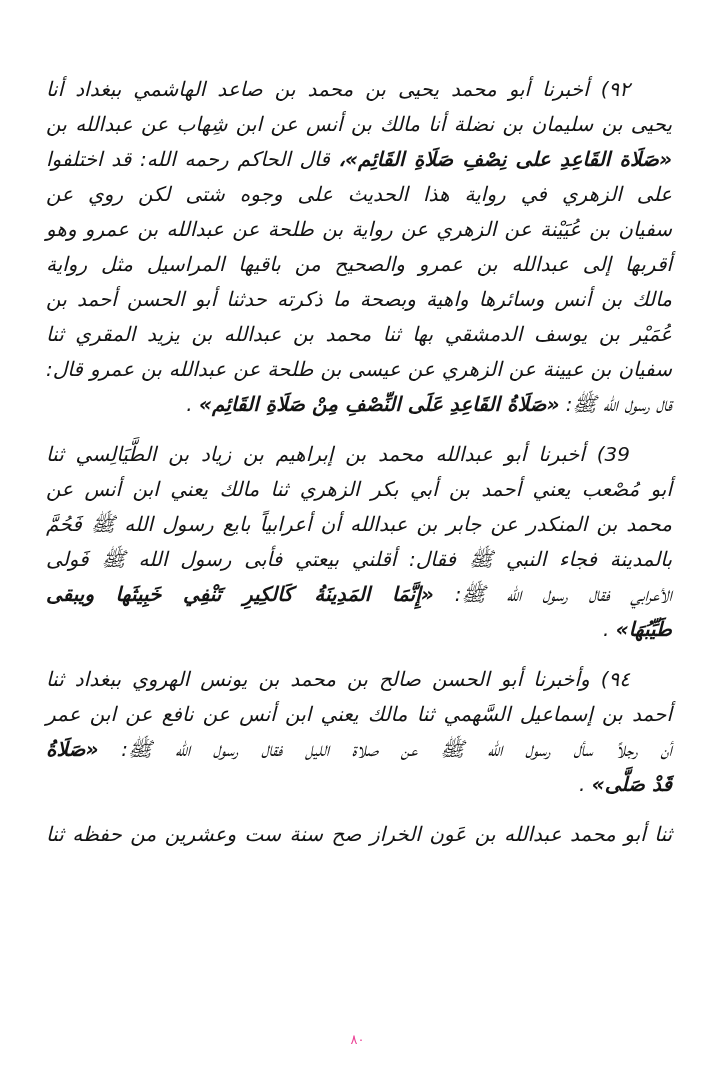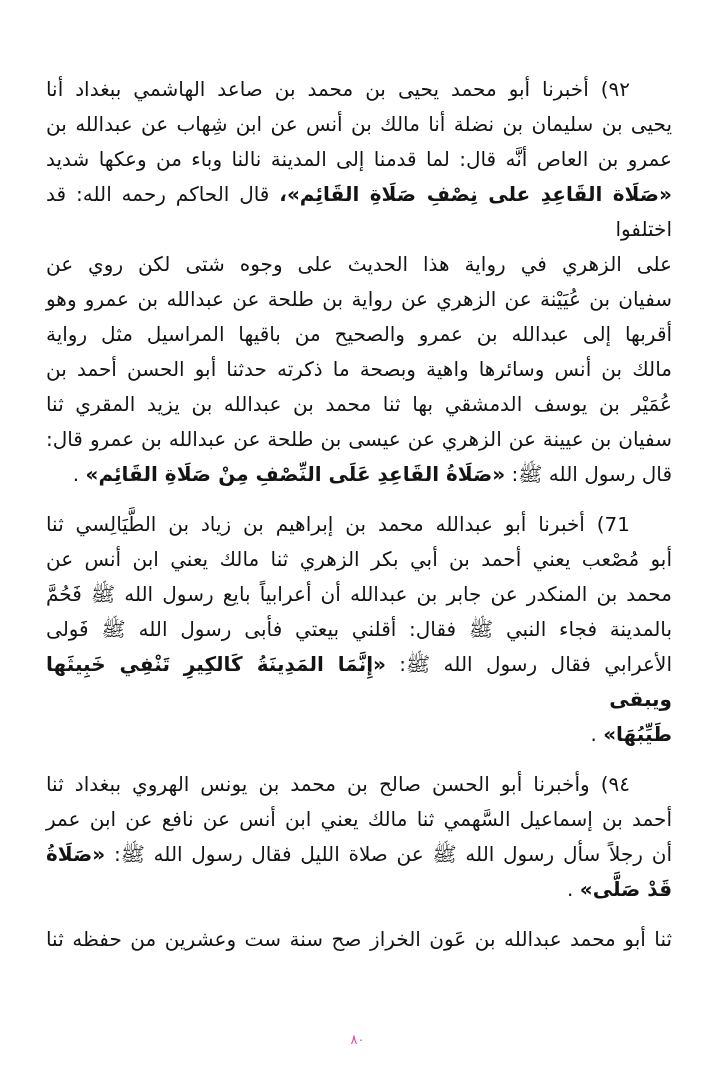--- a/index.html
+++ b/index.html
@@ -12,21 +12,21 @@
     color: #141414;
     overflow: hidden;
   }
   .text-block {
     position: absolute;
     top: 72px;
     right: 43px;
     left: 46px;
     direction: rtl;
   }
-  .para { margin: 0 0 15px 0; }
+  .para { margin: 0 0 15px 0; font-style: italic; }
   .line {
     font-size: 20px;
     line-height: 35px;
     text-align: justify;
     text-align-last: justify;
   }
   .line.first { text-indent: 42px; }
   .line.end {
     text-align-last: right;
   }
@@ -44,33 +44,32 @@
 </style>
 </head>
 <body>
 
 <div class="page">
   <div class="text-block">
 
     <div class="para">
       <div class="line first"><span>٩٢) أخبرنا أبو محمد يحيى بن محمد بن صاعد الهاشمي ببغداد أنا</span></div>
       <div class="line"><span>يحيى بن سليمان بن نضلة أنا مالك بن أنس عن ابن شِهاب عن عبدالله بن</span></div>
-      <div class="line"><span>عمرو بن العاص أنَّه قال: لما قدمنا إلى المدينة نالنا وباء من وعكها شديد</span></div>
       <div class="line"><span class="b">«صَلَاة القَاعِدِ على نِصْفِ صَلَاةِ القَائِم»،</span><span> قال الحاكم رحمه الله: قد اختلفوا</span></div>
       <div class="line"><span>على الزهري في رواية هذا الحديث على وجوه شتى لكن روي عن</span></div>
       <div class="line"><span>سفيان بن عُيَيْنة عن الزهري عن رواية بن طلحة عن عبدالله بن عمرو وهو</span></div>
       <div class="line"><span>أقربها إلى عبدالله بن عمرو والصحيح من باقيها المراسيل مثل رواية</span></div>
       <div class="line"><span>مالك بن أنس وسائرها واهية وبصحة ما ذكرته حدثنا أبو الحسن أحمد بن</span></div>
       <div class="line"><span>عُمَيْر بن يوسف الدمشقي بها ثنا محمد بن عبدالله بن يزيد المقري ثنا</span></div>
       <div class="line"><span>سفيان بن عيينة عن الزهري عن عيسى بن طلحة عن عبدالله بن عمرو قال:</span></div>
       <div class="line end"><span>قال رسول الله ﷺ: </span><span class="b">«صَلَاةُ القَاعِدِ عَلَى النِّصْفِ مِنْ صَلَاةِ القَائِم»</span><span> .</span></div>
     </div>
 
     <div class="para">
-      <div class="line first"><span>71) أخبرنا أبو عبدالله محمد بن إبراهيم بن زياد بن الطَّيَالِسي ثنا</span></div>
+      <div class="line first"><span>39) أخبرنا أبو عبدالله محمد بن إبراهيم بن زياد بن الطَّيَالِسي ثنا</span></div>
       <div class="line"><span>أبو مُصْعب يعني أحمد بن أبي بكر الزهري ثنا مالك يعني ابن أنس عن</span></div>
       <div class="line"><span>محمد بن المنكدر عن جابر بن عبدالله أن أعرابياً بايع رسول الله ﷺ فَحُمَّ</span></div>
       <div class="line"><span>بالمدينة فجاء النبي ﷺ فقال: أقلني بيعتي فأبى رسول الله ﷺ فَولى</span></div>
       <div class="line"><span>الأعرابي فقال رسول الله ﷺ: </span><span class="b">«إِنَّمَا المَدِينَةُ كَالكِيرِ تَنْفِي خَبِيثَها ويبقى</span></div>
       <div class="line end"><span class="b">طَيِّبُهَا»</span><span> .</span></div>
     </div>
 
     <div class="para">
       <div class="line first"><span>٩٤) وأخبرنا أبو الحسن صالح بن محمد بن يونس الهروي ببغداد ثنا</span></div>
       <div class="line"><span>أحمد بن إسماعيل السَّهمي ثنا مالك يعني ابن أنس عن نافع عن ابن عمر</span></div>

